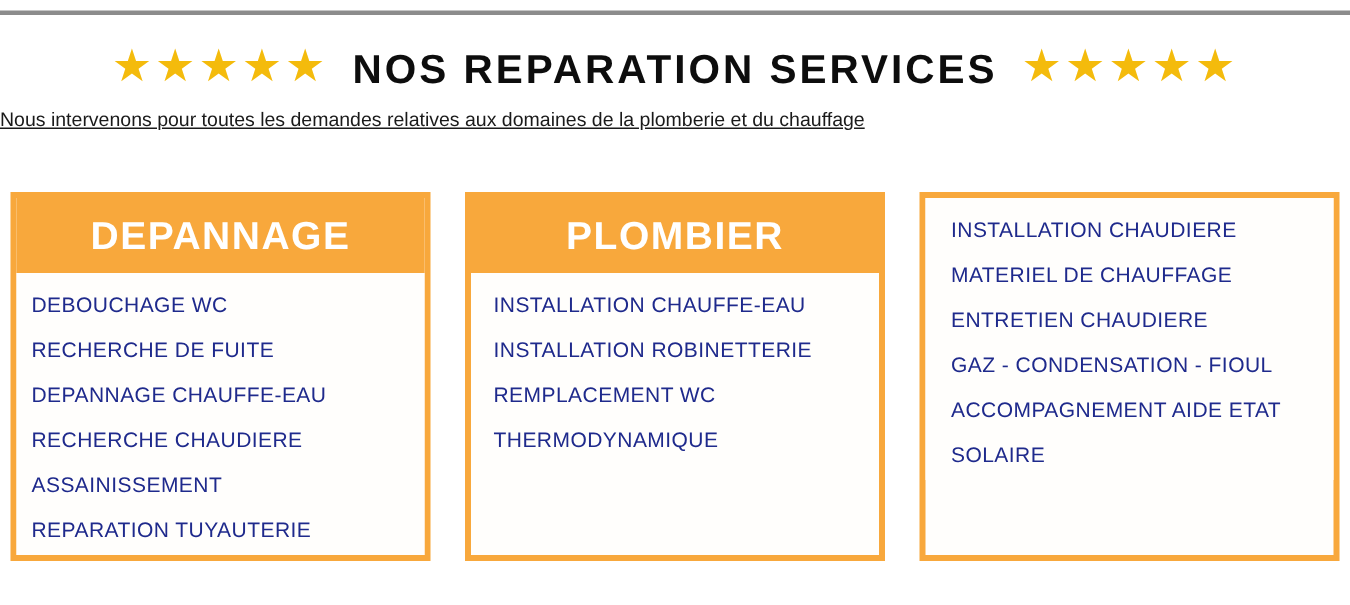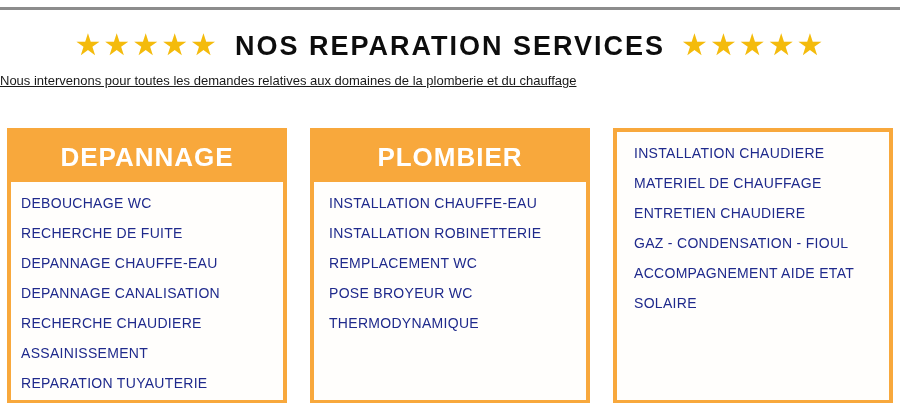--- a/index.html
+++ b/index.html
@@ -112,34 +112,32 @@
   </div>
 
   <div class="panels">
 
     <section class="panel">
       <div class="panel-header">DEPANNAGE</div>
       <div class="panel-body">
         <div class="service-item">DEBOUCHAGE WC</div>
         <div class="service-item">RECHERCHE DE FUITE</div>
         <div class="service-item">DEPANNAGE CHAUFFE-EAU</div>
-        <div class="service-item">DEPANNAGE CANALISATION</div>
         <div class="service-item">RECHERCHE CHAUDIERE</div>
         <div class="service-item">ASSAINISSEMENT</div>
         <div class="service-item">REPARATION TUYAUTERIE</div>
       </div>
     </section>
 
     <section class="panel">
       <div class="panel-header">PLOMBIER</div>
       <div class="panel-body">
         <div class="service-item">INSTALLATION CHAUFFE-EAU</div>
         <div class="service-item">INSTALLATION ROBINETTERIE</div>
         <div class="service-item">REMPLACEMENT WC</div>
-        <div class="service-item">POSE BROYEUR WC</div>
         <div class="service-item">THERMODYNAMIQUE</div>
       </div>
     </section>
 
     <section class="panel">
       <div class="panel-body">
         <div class="service-item">INSTALLATION CHAUDIERE</div>
         <div class="service-item">MATERIEL DE CHAUFFAGE</div>
         <div class="service-item">ENTRETIEN CHAUDIERE</div>
         <div class="service-item">GAZ - CONDENSATION - FIOUL</div>

